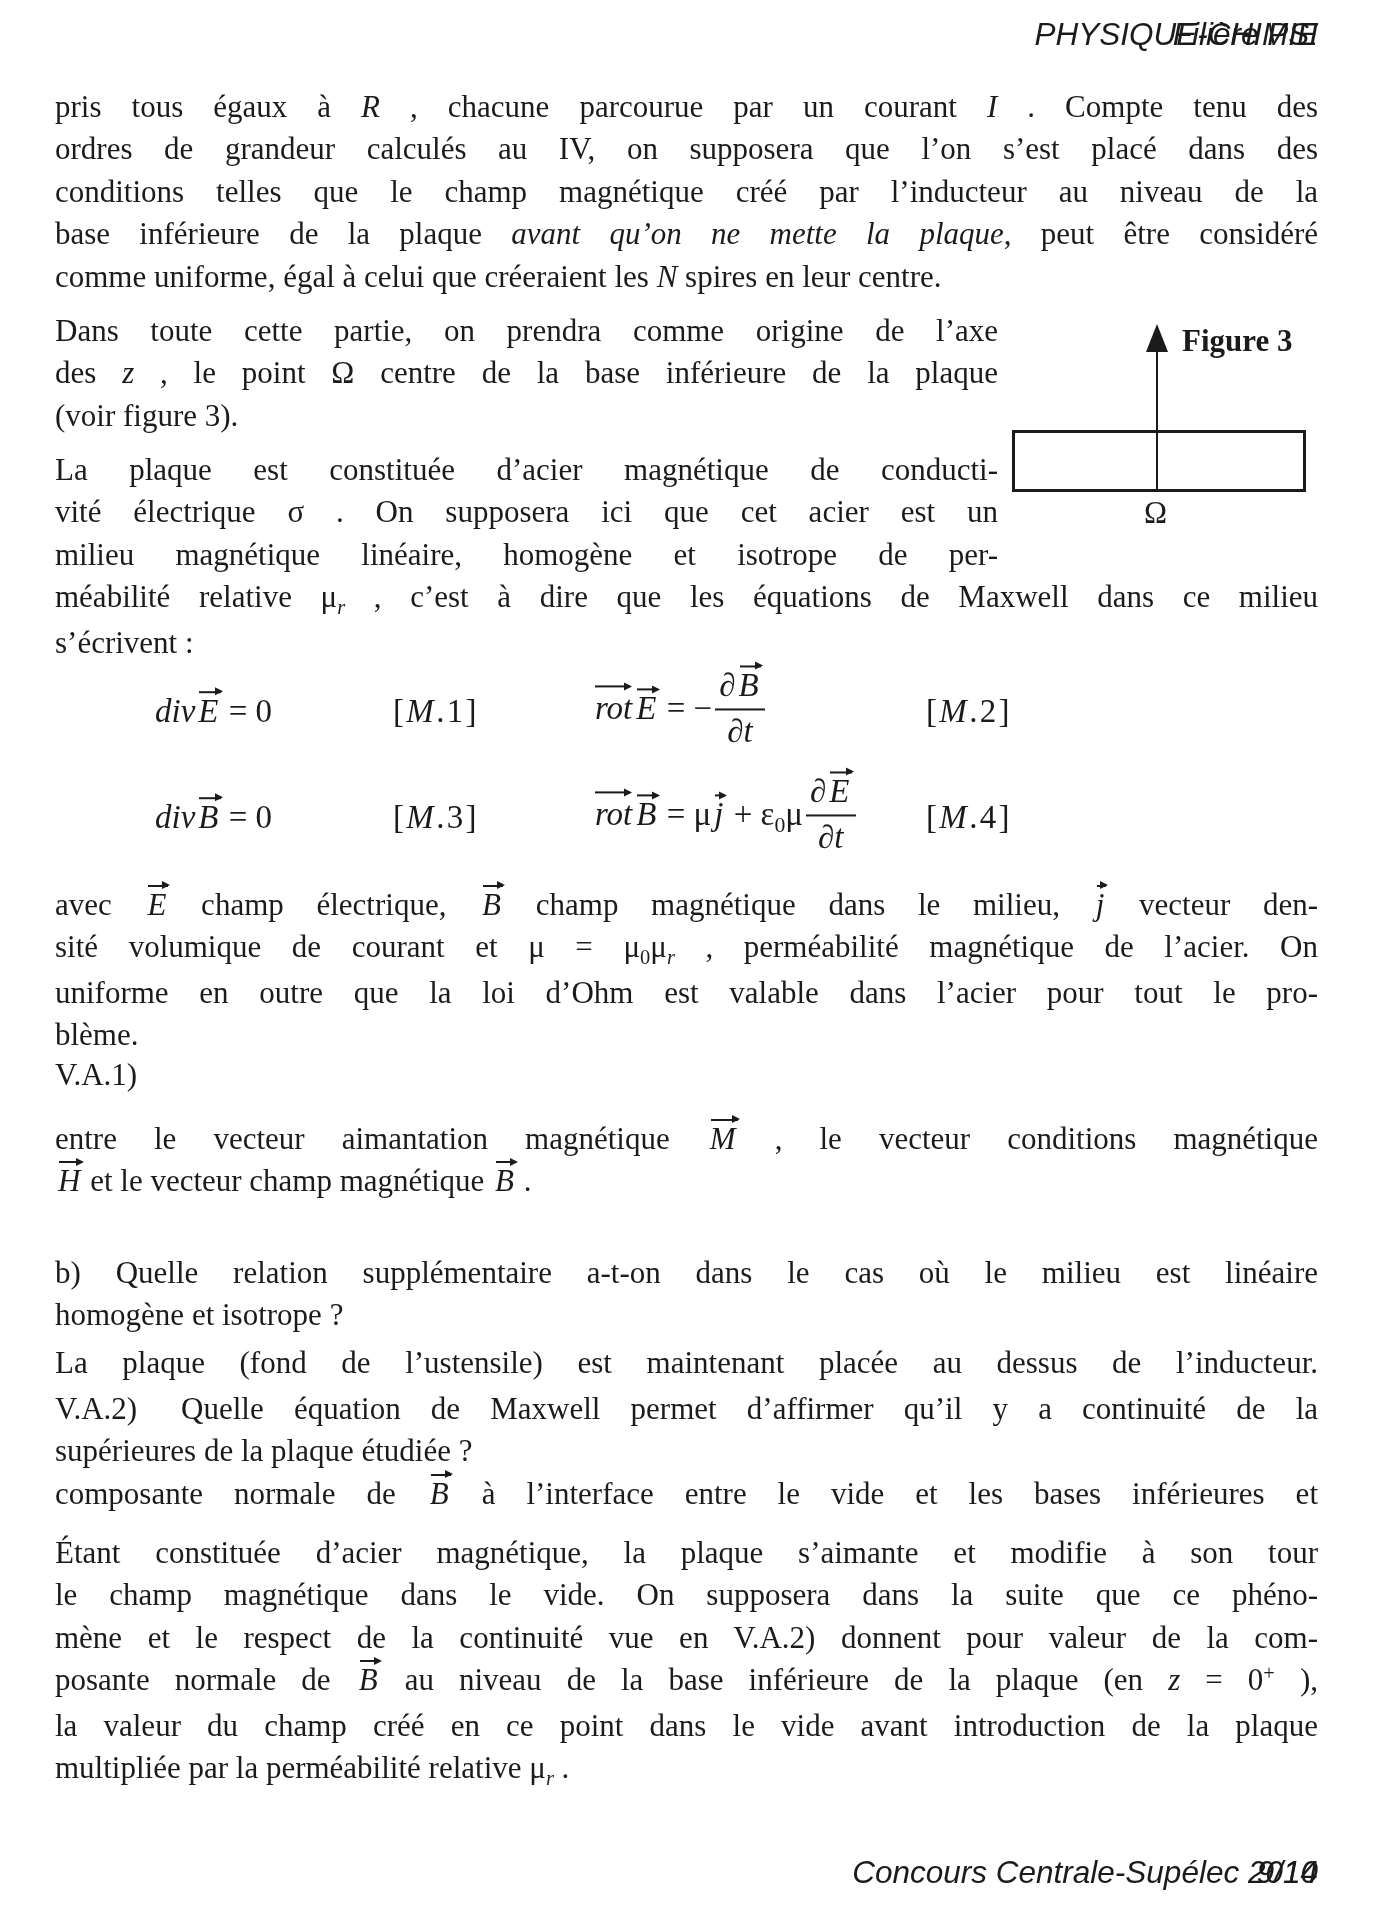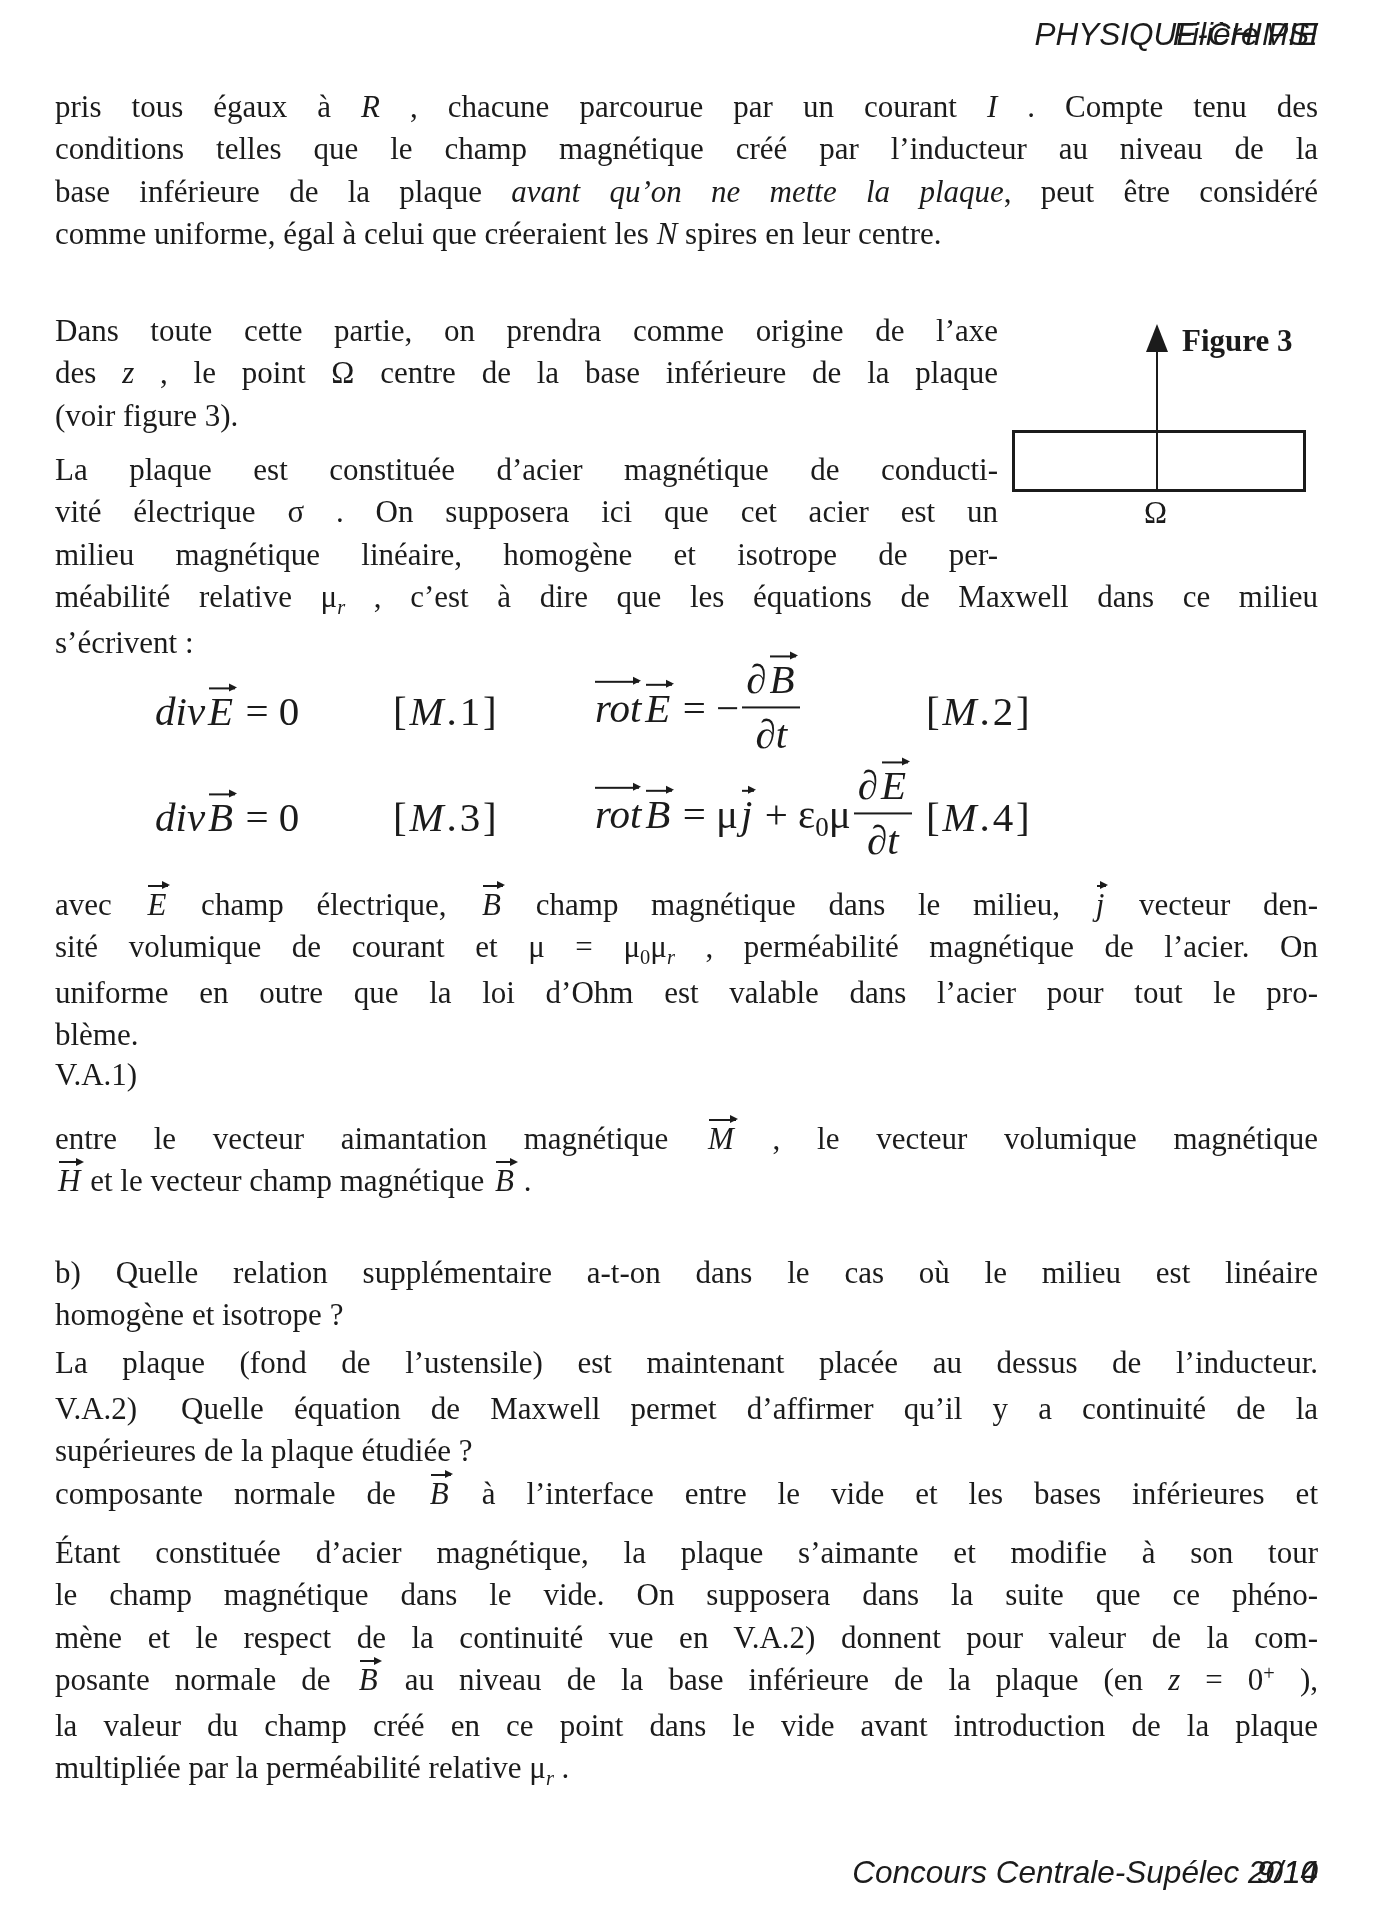--- a/index.html
+++ b/index.html
@@ -46,21 +46,21 @@
   .arrow::after{
     content:"";position:absolute;right:-2px;top:-3.6px;width:0;height:0;
     border-left:8px solid currentColor;
     border-top:4.6px solid transparent;
     border-bottom:4.6px solid transparent;
   }
   
   .eqrow{position:absolute;left:55px;width:1263px;height:120px;}
   .eqi{
     position:absolute;top:50%;transform:translateY(-50%);
-    font-size:41px;line-height:1.2;white-space:nowrap;
+    font-size:33px;line-height:1.2;white-space:nowrap;
   }
   .frac{display:inline-block;vertical-align:middle;text-align:center;margin:0 3px;transform:translateY(-0.18em);}
   .frac .num{display:block;border-bottom:2.5px solid #1b1b1b;padding:6px 4px 2px;}
   .frac .den{display:block;padding-top:2px;}
   .tag{letter-spacing:0.07em;}
   
   .fig{position:absolute;left:998px;top:308px;width:324px;height:232px;text-align:right;}
   .fig-head{
     position:absolute;left:148px;top:16px;width:0;height:0;
     border-left:11px solid transparent;border-right:11px solid transparent;
@@ -84,20 +84,21 @@
   <div class="fig">
     <div class="fig-head"></div>
     <div class="fig-shaft"></div>
     <div class="fig-rect"></div>
     <div class="fig-title">Figure 3</div>
     <div class="fig-omega">Ω</div>
   </div>
 
   <div class="para" style="top:86px">
     <div class="line jl"><span class="seg-n">pris tous égaux à </span><span class="seg-i">R</span><span class="seg-n"> , chacune parcourue par un courant </span><span class="seg-i">I</span><span class="seg-n"> . Compte tenu des</span></div>
+    <div class="line jl"><span class="seg-n">ordres de grandeur calculés au IV, on supposera que l’on s’est placé dans des</span></div>
     <div class="line jl"><span class="seg-n">conditions telles que le champ magnétique créé par l’inducteur au niveau de la</span></div>
     <div class="line jl"><span class="seg-n">base inférieure de la plaque </span><span class="seg-i">avant qu’on ne mette la plaque</span><span class="seg-n">, peut être considéré</span></div>
     <div class="line ll"><span class="seg-n">comme uniforme, égal à celui que créeraient les </span><span class="seg-i">N</span><span class="seg-n"> spires en leur centre.</span></div>
   </div>
 
   <div class="para" style="top:310px">
     <div class="line jl narrow"><span class="seg-n">Dans toute cette partie, on prendra comme origine de l’axe</span></div>
     <div class="line jl narrow"><span class="seg-n">des </span><span class="seg-i">z</span><span class="seg-n"> , le point </span><span class="seg-n">Ω</span><span class="seg-n"> centre de la base inférieure de la plaque</span></div>
     <div class="line ll narrow"><span class="seg-n">(voir figure 3).</span></div>
   </div>
@@ -133,21 +134,21 @@
     <div class="line jl"><span class="seg-n">sité volumique de courant et </span><span class="seg-n">μ</span><span class="seg-n"> = </span><span class="seg-n">μ</span><span class="seg-sub">0</span><span class="seg-n">μ</span><span class="seg-subi">r</span><span class="seg-n"> , perméabilité magnétique de l’acier. On</span></div>
     <div class="line jl"><span class="seg-n">uniforme en outre que la loi d’Ohm est valable dans l’acier pour tout le pro-</span></div>
     <div class="line ll"><span class="seg-n">blème.</span></div>
   </div>
 
   <div class="para" style="top:1054px">
     <div class="line ll">V.A.1)</div>
   </div>
 
   <div class="para" style="top:1118px">
-    <div class="line jl"><span class="seg-n">entre le vecteur aimantation magnétique </span><span class="vec"><span class="arrow"></span><span class="vletter">M</span></span><span class="seg-n"> , le vecteur volumique magnétique</span></div>
+    <div class="line jl"><span class="seg-n">entre le vecteur aimantation magnétique </span><span class="vec"><span class="arrow"></span><span class="vletter">M</span></span><span class="seg-n"> , le vecteur conditions magnétique</span></div>
     <div class="line ll"><span class="vec"><span class="arrow"></span><span class="vletter">H</span></span><span class="seg-n"> et le vecteur champ magnétique </span><span class="vec"><span class="arrow"></span><span class="vletter">B</span></span><span class="seg-n"> .</span></div>
   </div>
 
   <div class="para" style="top:1252px">
     <div class="line jl"><span class="seg-n">b) Quelle relation supplémentaire a-t-on dans le cas où le milieu est linéaire</span></div>
     <div class="line ll"><span class="seg-n">homogène et isotrope ?</span></div>
   </div>
 
   <div class="para" style="top:1342px">
     <div class="line jl"><span class="seg-n">La plaque (fond de l’ustensile) est maintenant placée au dessus de l’inducteur.</span></div>

